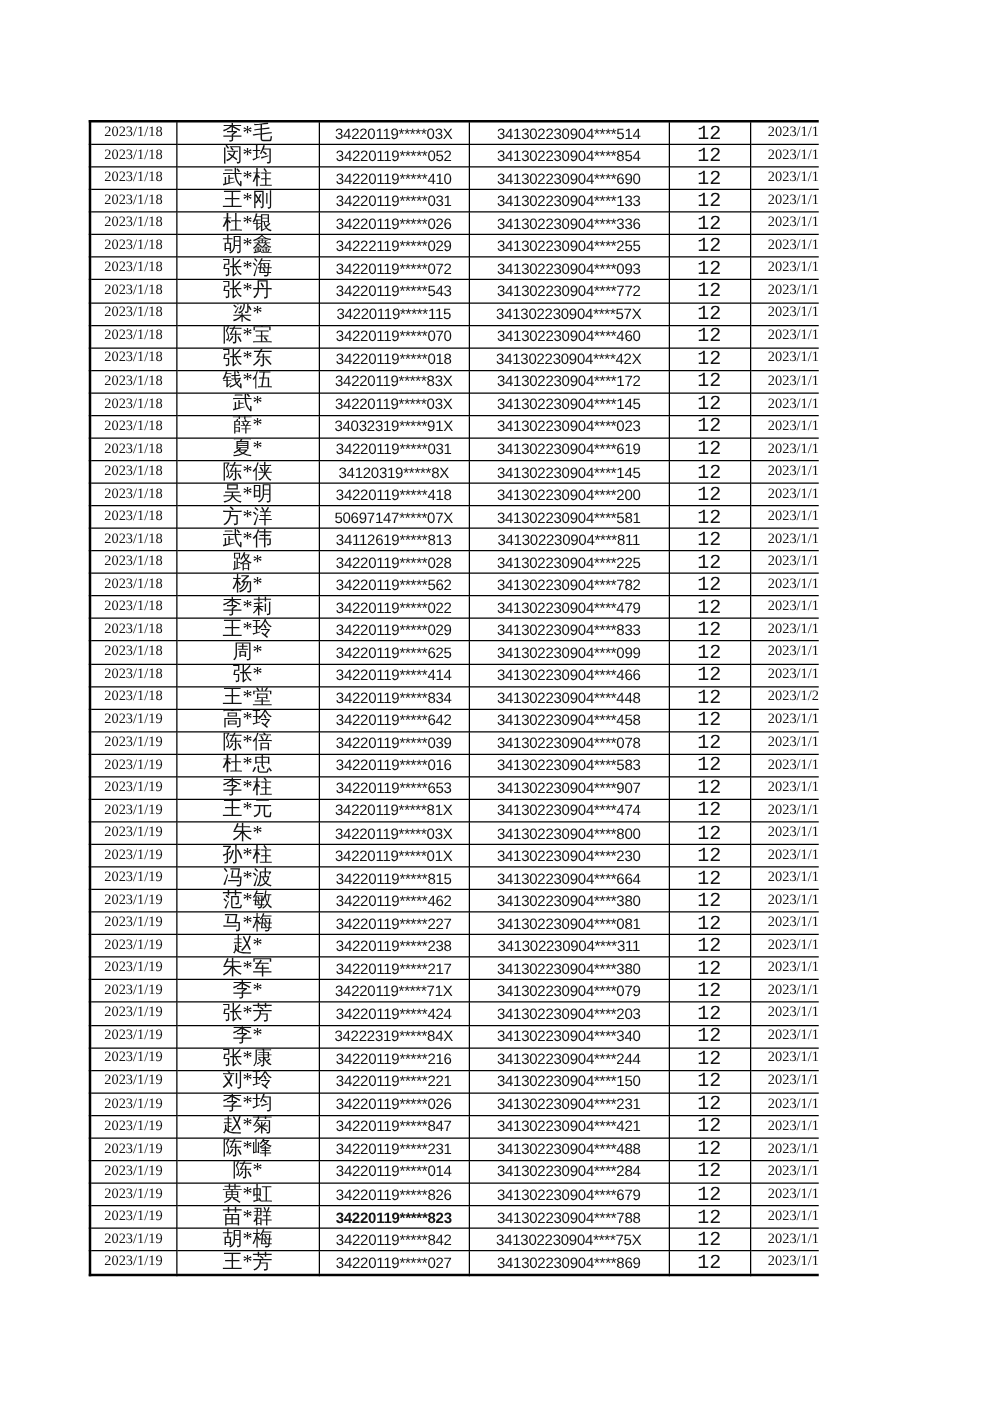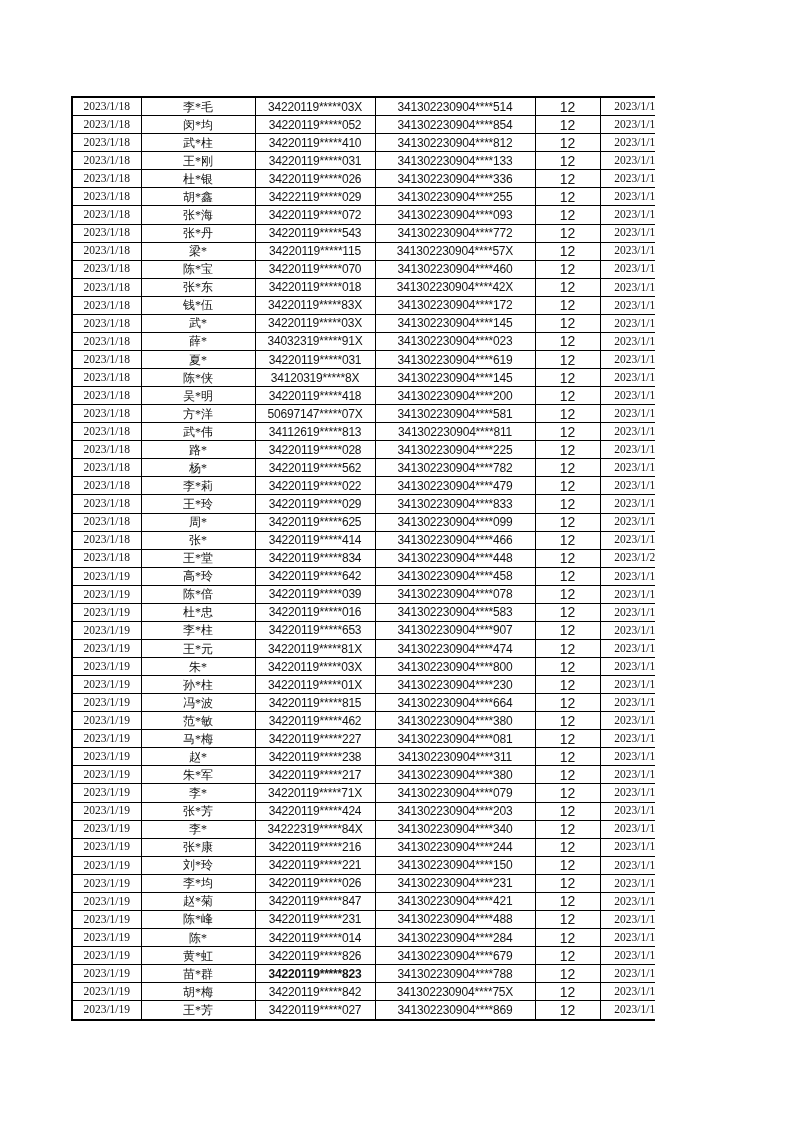--- a/index.html
+++ b/index.html
@@ -36,30 +36,30 @@
     white-space: nowrap;
     line-height: 1;
   }
   
   td.c0, td.c5 {
     font-family: "Liberation Serif", serif;
     font-size: 11.5px;
   }
   td.c1 {
     font-family: "Liberation Serif", serif;
-    font-size: 12px;
+    font-size: 16px;
   }
   td.c2, td.c3 {
     font-family: "Liberation Sans", sans-serif;
     font-size: 12px;
     letter-spacing: -0.2px;
   }
   td.c4 {
-    font-family: Liberation Sans, sans-serif;
-    font-size: 14px;
+    font-family: Liberation Mono, monospace;
+    font-size: 16px;
   }
   
   td.no-right { border-right: none; }
   td.no-left  { border-left: none; font-weight: bold; }
 </style>
 </head>
 <body>
 
 <div class="page">
   <table class="data-table">
@@ -85,21 +85,21 @@
           <td class="c1">闵*均</td>
           <td class="c2">34220119*****052</td>
           <td class="c3">341302230904****854</td>
           <td class="c4">12</td>
           <td class="c5">2023/1/1</td>
         </tr>
         <tr>
           <td class="c0">2023/1/18</td>
           <td class="c1">武*柱</td>
           <td class="c2">34220119*****410</td>
-          <td class="c3">341302230904****812</td>
+          <td class="c3">341302230904****690</td>
           <td class="c4">12</td>
           <td class="c5">2023/1/1</td>
         </tr>
         <tr>
           <td class="c0">2023/1/18</td>
           <td class="c1">王*刚</td>
           <td class="c2">34220119*****031</td>
           <td class="c3">341302230904****133</td>
           <td class="c4">12</td>
           <td class="c5">2023/1/1</td>

